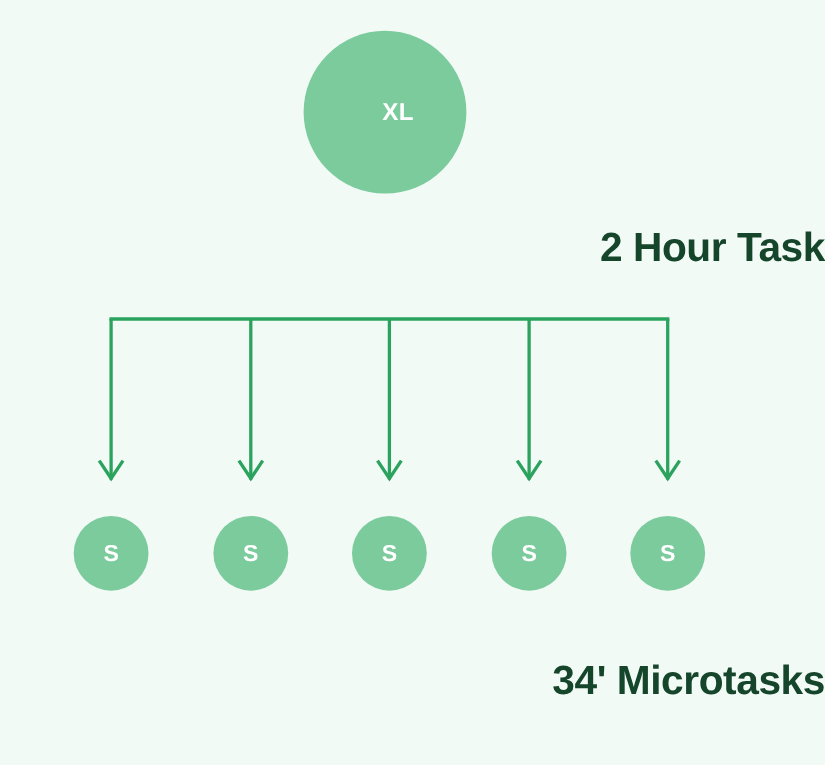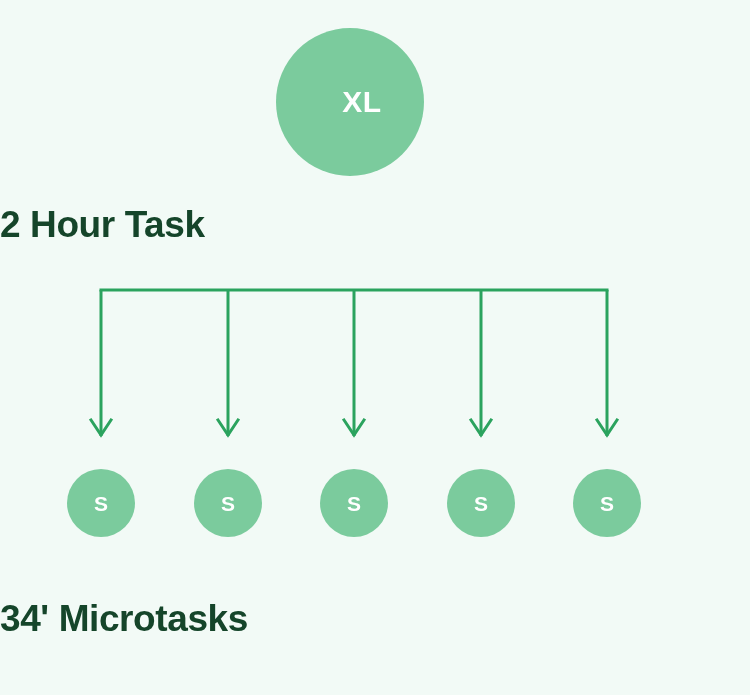--- a/index.html
+++ b/index.html
@@ -30,33 +30,33 @@
     height: 148px;
     border-radius: 50%;
     background: #7bcb9d;
     display: flex;
     align-items: center;
     justify-content: center;
   }
   .parent-node-label {
     color: #ffffff;
     font-family: "Liberation Sans", sans-serif;
-    font-size: 30px;
+    font-size: 22px;
     font-weight: bold;
     letter-spacing: 0.5px;
     line-height: 1;
     margin-left: 24px;
   }
 
   
   .heading {
     position: absolute;
     left: 0;
     width: 750px;
-    text-align: left;
+    text-align: right;
     color: #15452a;
     font-family: "Liberation Sans", sans-serif;
     font-weight: bold;
     letter-spacing: -0.4px;
     line-height: 1;
   }
   #parent-title {
     top: 206px;
     font-size: 37px;
   }

